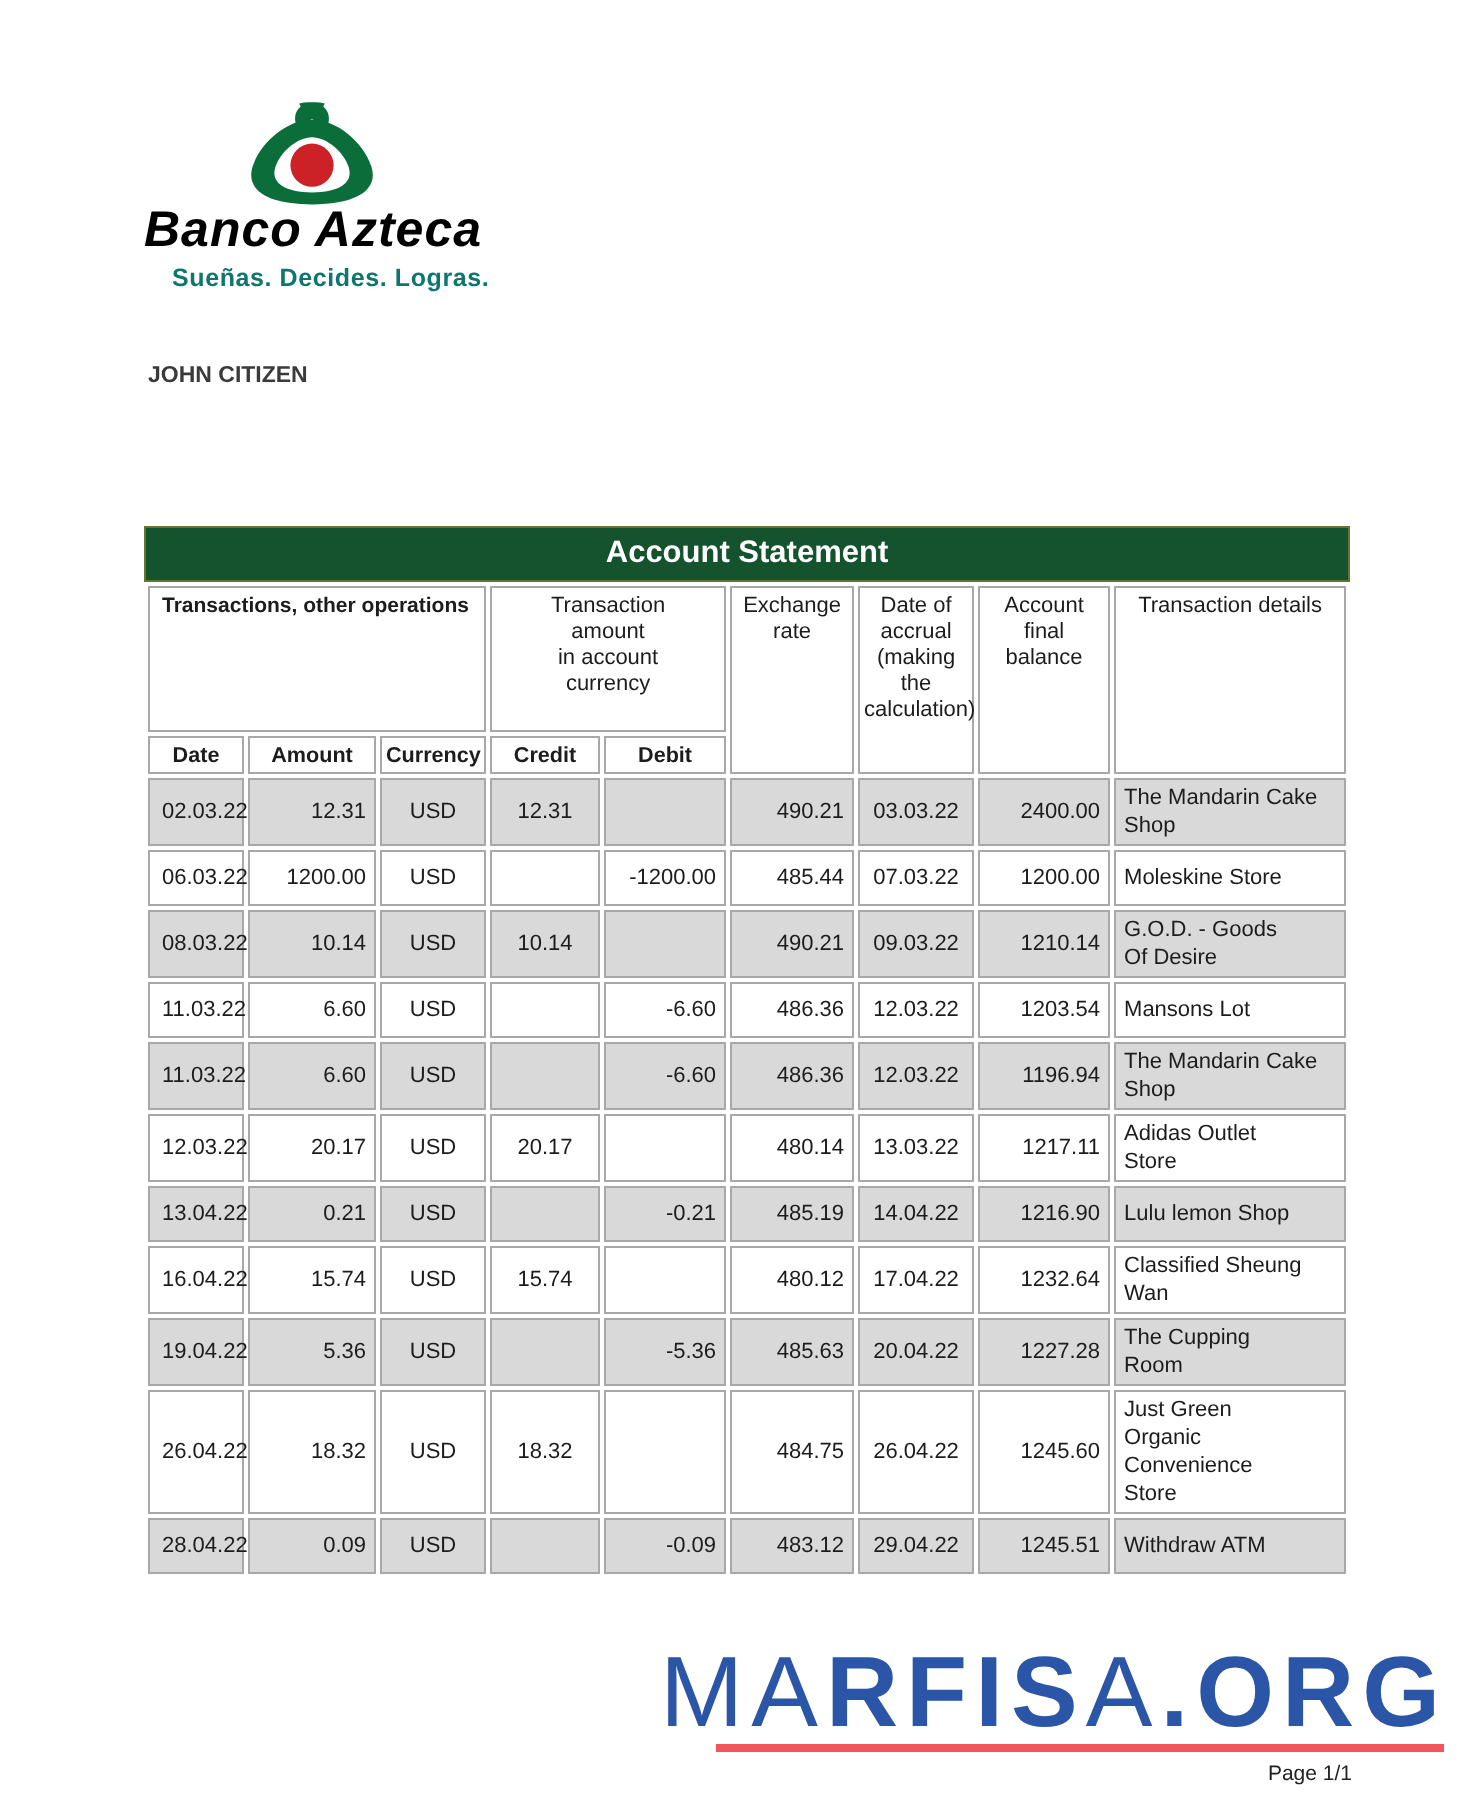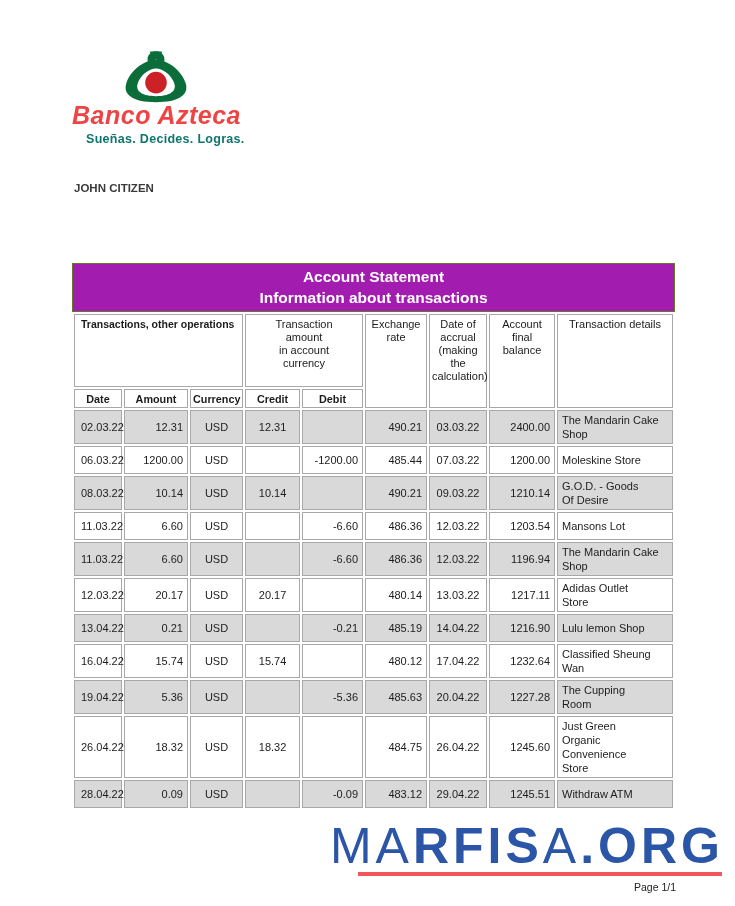--- a/index.html
+++ b/index.html
@@ -4,34 +4,34 @@
 <style>
   html,body{margin:0;padding:0;}
   body{
     width:735px;height:906px;position:relative;background:#ffffff;
     font-family:"Liberation Sans", sans-serif;color:#1c1c1c;overflow:hidden;
   }
   
   .logo-glyph{position:absolute;left:116px;top:50px;width:80px;height:58px;}
   .wordmark{
     position:absolute;left:72px;top:101px;width:260px;
-    font-size:25px;font-weight:bold;font-style:italic;color:#ef4444;letter-spacing:.5px;
+    font-size:25px;font-weight:bold;font-style:italic;color:#000000;letter-spacing:.5px;
   }
   .tagline{
     position:absolute;left:86px;top:132px;
     font-size:12.5px;font-weight:bold;color:#0f766e;letter-spacing:.3px;
   }
   
   .addr{font-size:11.5px;font-weight:bold;color:#3a3a3a;line-height:17px;}
   .addr-left{position:absolute;left:74px;top:180px;text-align:center;}
   .addr-right{position:absolute;right:61px;top:180px;text-align:right;}
   
   .statement{position:absolute;left:72px;top:263px;width:603px;}
   .green-bar{
-    background:#a21caf;border:1px solid #65772f;box-sizing:border-box;
+    background:#14532d;border:1px solid #65772f;box-sizing:border-box;
     color:#ffffff;text-align:center;font-weight:bold;font-size:15.5px;line-height:21px;
     padding:2px 0 3px 0;
   }
   table.stmt{
     width:603px;border-collapse:separate;border-spacing:2px;
     table-layout:fixed;font-size:11px;color:#1c1c1c;
   }
   table.stmt th, table.stmt td{
     border:1px solid #a8a8a8;box-sizing:border-box;background:#ffffff;
   }
@@ -80,21 +80,20 @@
 
 <div class="addr addr-left">
   <div>JOHN CITIZEN</div>
 </div>
 <div class="addr addr-right">
 </div>
 
 <div class="statement">
   <div class="green-bar">
     <div>Account Statement</div>
-    <div>Information about transactions</div>
   </div>
 
   <table class="stmt">
     <colgroup>
       <col style="width:48px">
         <col style="width:64px">
         <col style="width:53px">
       <col style="width:55px">
         <col style="width:61px">
         <col style="width:62px">

